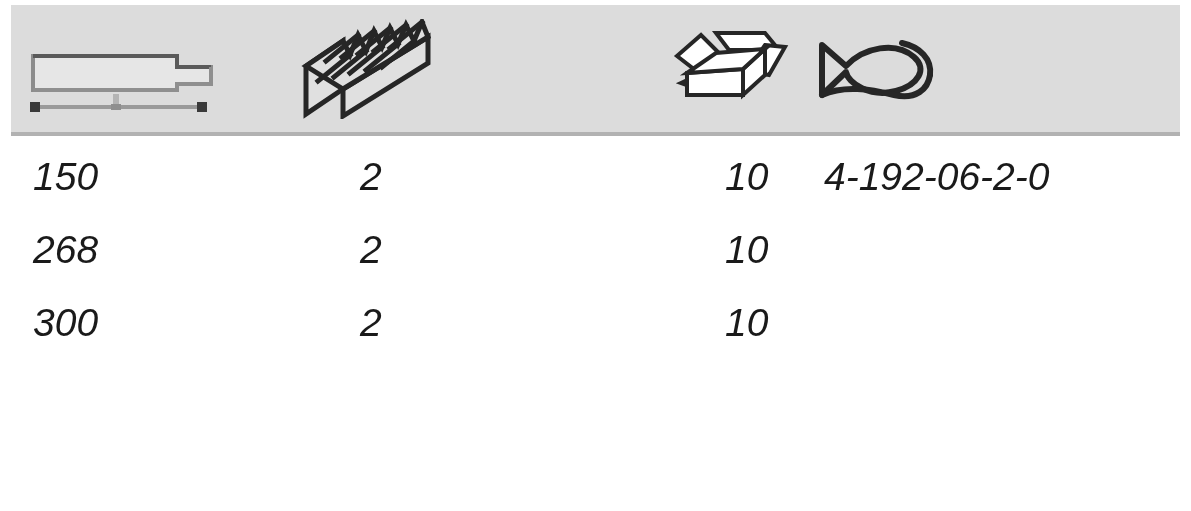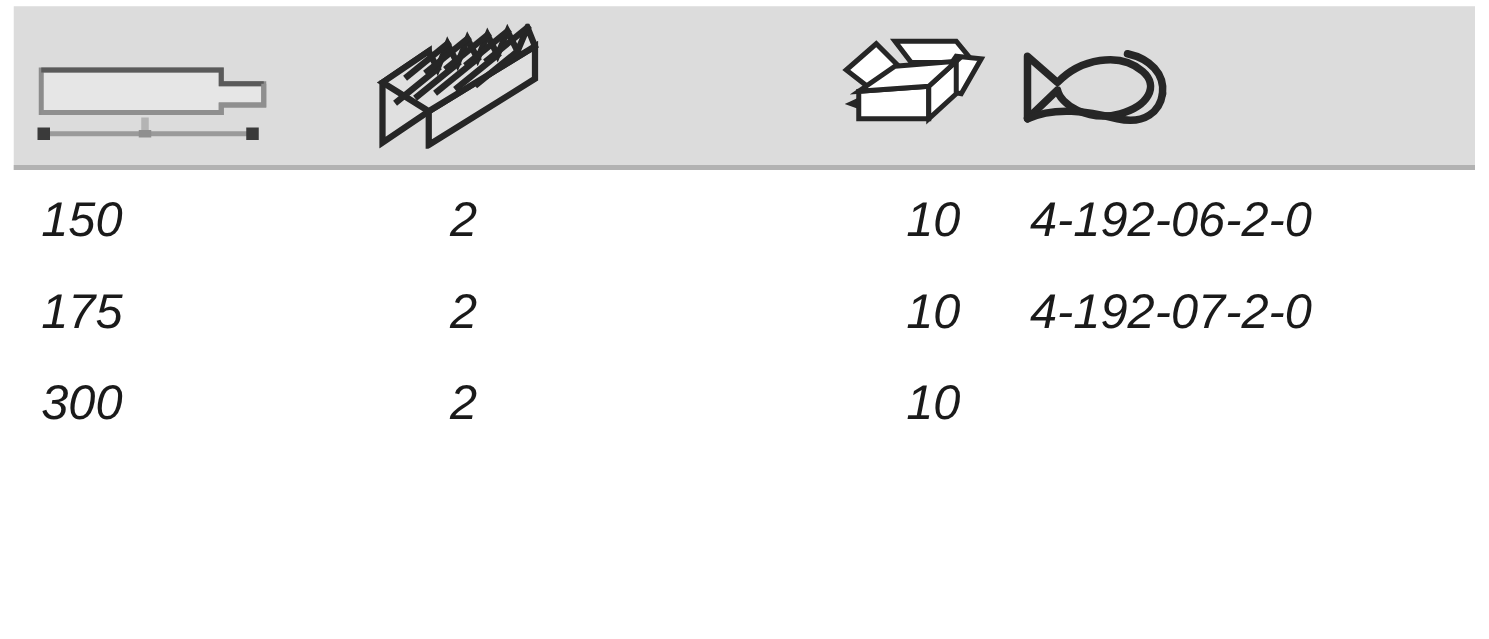--- a/index.html
+++ b/index.html
@@ -172,24 +172,23 @@
   <div class="rows">
 
     <div class="data-row">
       <div class="cell c-length">150</div>
       <div class="cell c-cut">2</div>
       <div class="cell c-pack">10</div>
       <div class="cell c-article">4-192-06-2-0</div>
     </div>
 
     <div class="data-row">
-      <div class="cell c-length">175</div>
+      <div class="cell c-length">268</div>
       <div class="cell c-cut">2</div>
       <div class="cell c-pack">10</div>
-      <div class="cell c-article">4-192-07-2-0</div>
     </div>
 
     <div class="data-row">
       <div class="cell c-length">300</div>
       <div class="cell c-cut">2</div>
       <div class="cell c-pack">10</div>
     </div>
 
   </div>
 

